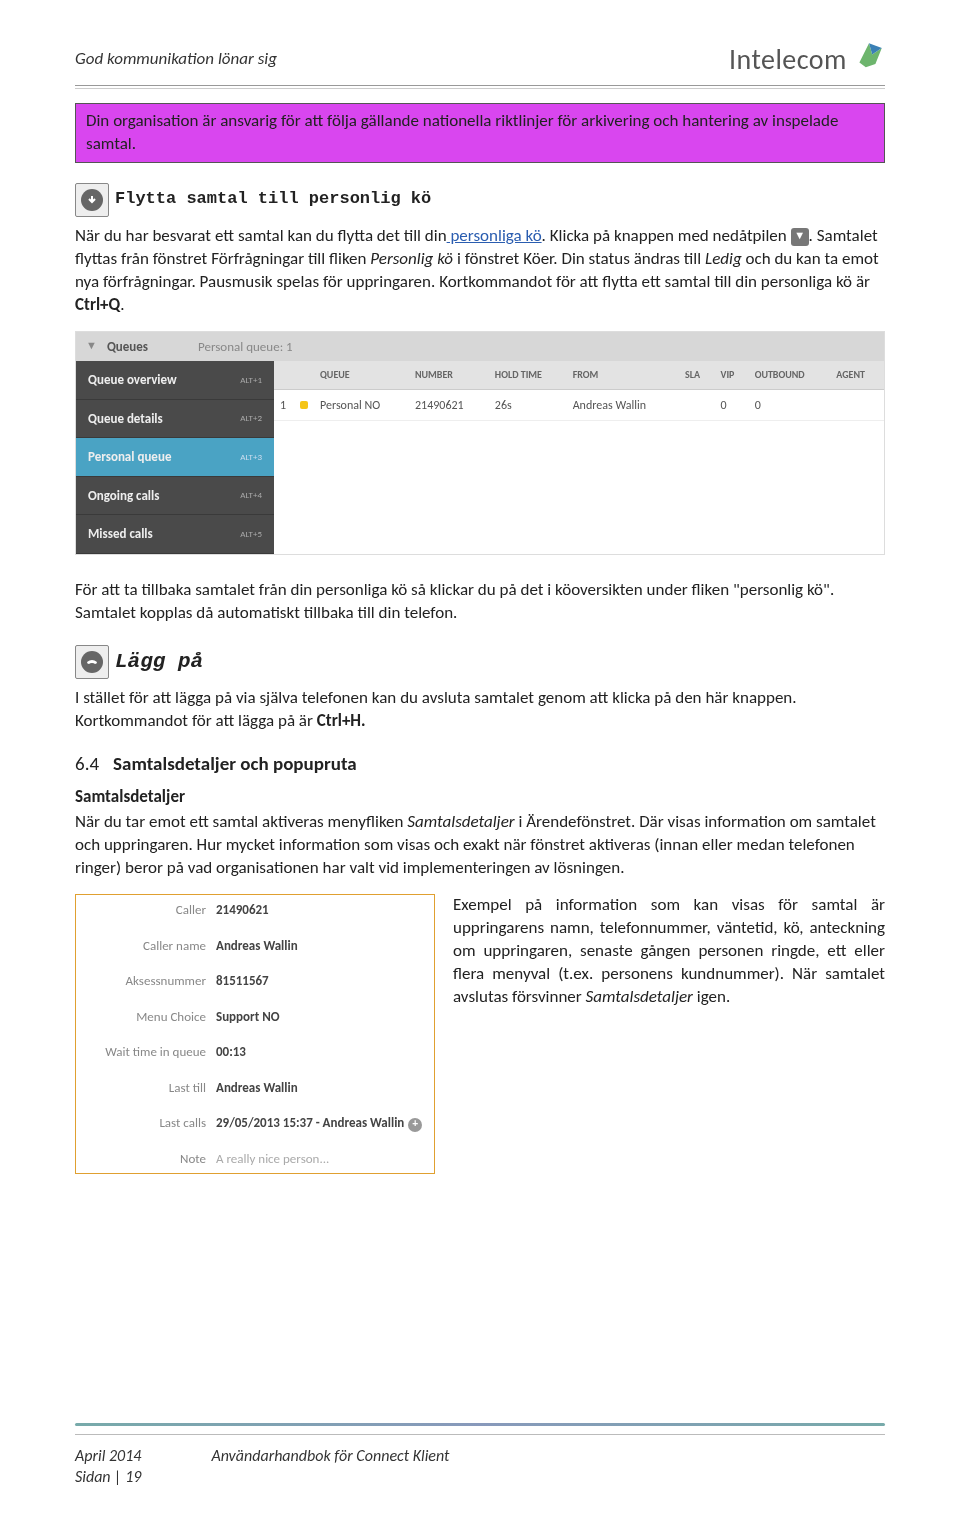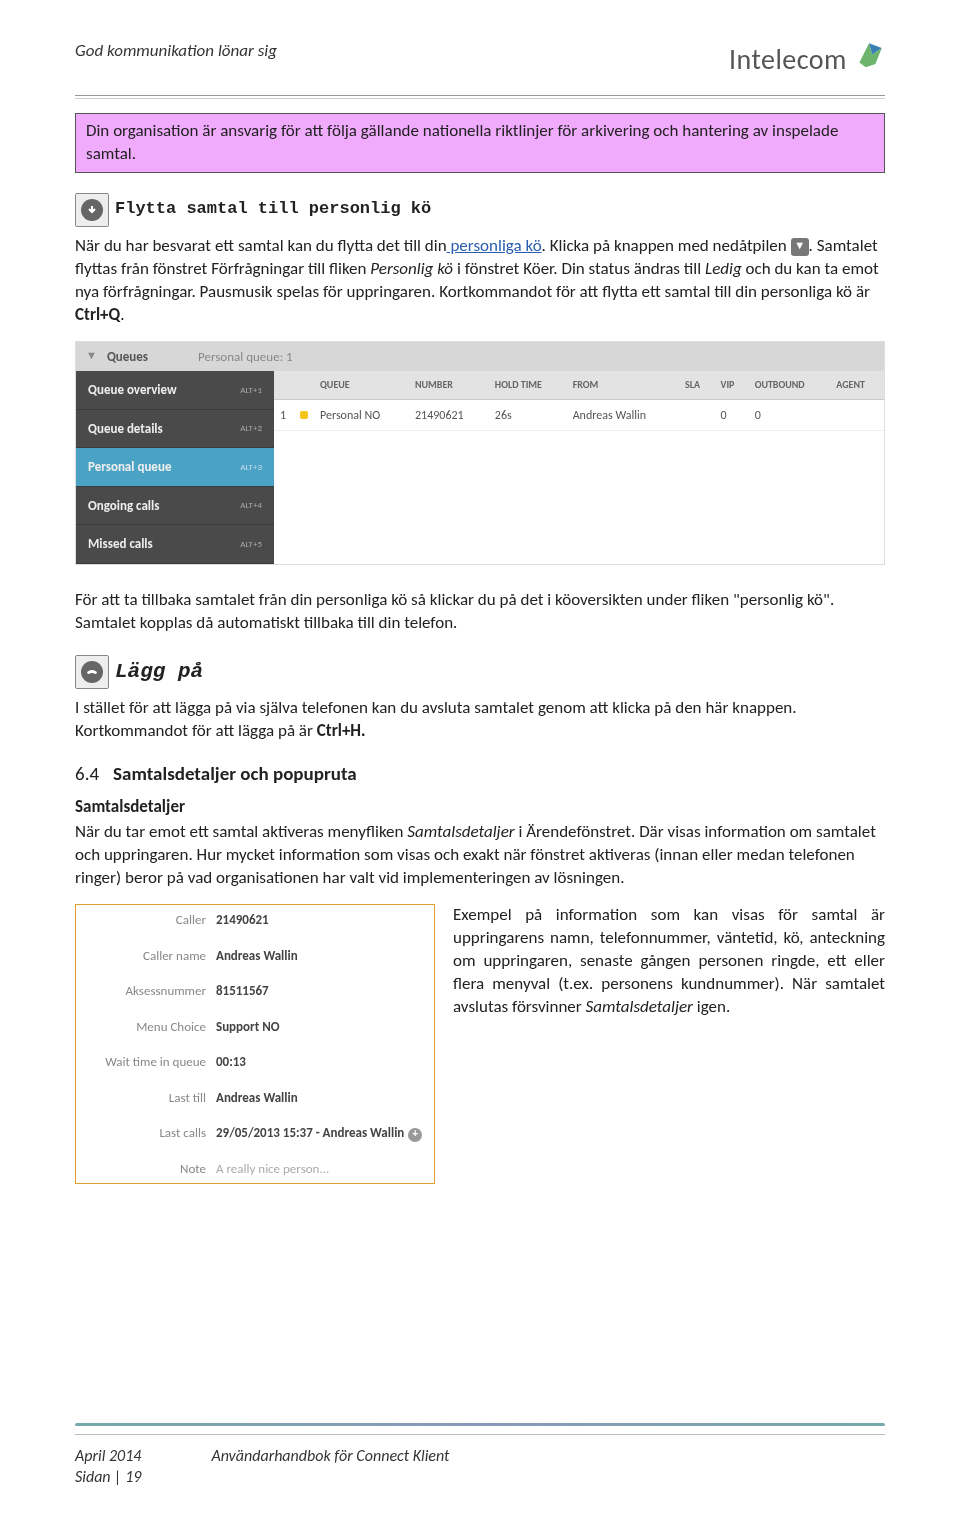--- a/index.html
+++ b/index.html
@@ -1,24 +1,24 @@
 <!DOCTYPE html>
 <html><head>
 <meta charset="utf-8">
 <style>
   * { box-sizing: border-box; margin: 0; padding: 0; }
   body { font-family: Calibri, Arial, sans-serif; font-size: 17px; color: #222; background: #fff; width: 960px; margin: 0 auto; line-height: 1.35; }
   .page { padding: 40px 75px 30px 75px; position: relative; min-height: 1518px; }
-  .header-row { display: flex; justify-content: space-between; align-items: flex-start; border-bottom: 1px solid #999; padding-bottom: 16px; margin-bottom: 2px; }
+  .header-row { display: flex; justify-content: space-between; align-items: center; border-bottom: 1px solid #999; padding-bottom: 6px; margin-bottom: 2px; }
   .header-tag { font-style: italic; color: #333; font-size: 17px; }
   .logo { display: flex; align-items: center; gap: 6px; }
   .logo-text { font-size: 28px; color: #555; letter-spacing: 0.5px; }
   .logo-icon svg { width: 32px; height: 32px; }
   .top-line { height: 1px; background: #ccc; margin-bottom: 14px; }
-  .callout { background: #f0abfc; border: 1px solid #555; padding: 6px 10px; margin-bottom: 20px; font-size: 17px; line-height: 1.35; }
+  .callout { background: #d946ef; border: 1px solid #555; padding: 6px 10px; margin-bottom: 20px; font-size: 17px; line-height: 1.35; }
   .icon-btn { display: inline-flex; width: 34px; height: 34px; border: 1px solid #888; background: #eee; align-items: center; justify-content: center; vertical-align: middle; margin-right: 6px; border-radius: 2px; }
   .icon-btn .circle { width: 22px; height: 22px; border-radius: 50%; background: #666; display: flex; align-items: center; justify-content: center; color: #fff; }
   .section-row { display: flex; align-items: center; margin-bottom: 8px; font-family: Liberation Mono, monospace; }
   .section-title-inline { font-weight: bold; font-size: 17px; }
   .section-title-italic { font-weight: bold; font-style: italic; font-size: 21px; }
   p { margin-bottom: 14px; text-align: left; }
   .link { color: #2a5db0; text-decoration: underline; }
   .inline-icon { display: inline-flex; vertical-align: middle; width: 18px; height: 18px; background: #777; border-radius: 3px; align-items: center; justify-content: center; color: #fff; font-size: 11px; }
   strong.heavy { font-weight: bold; }
   .screenshot { border: 1px solid #ddd; margin: 10px 0 24px 0; background: #f1f1f1; }

